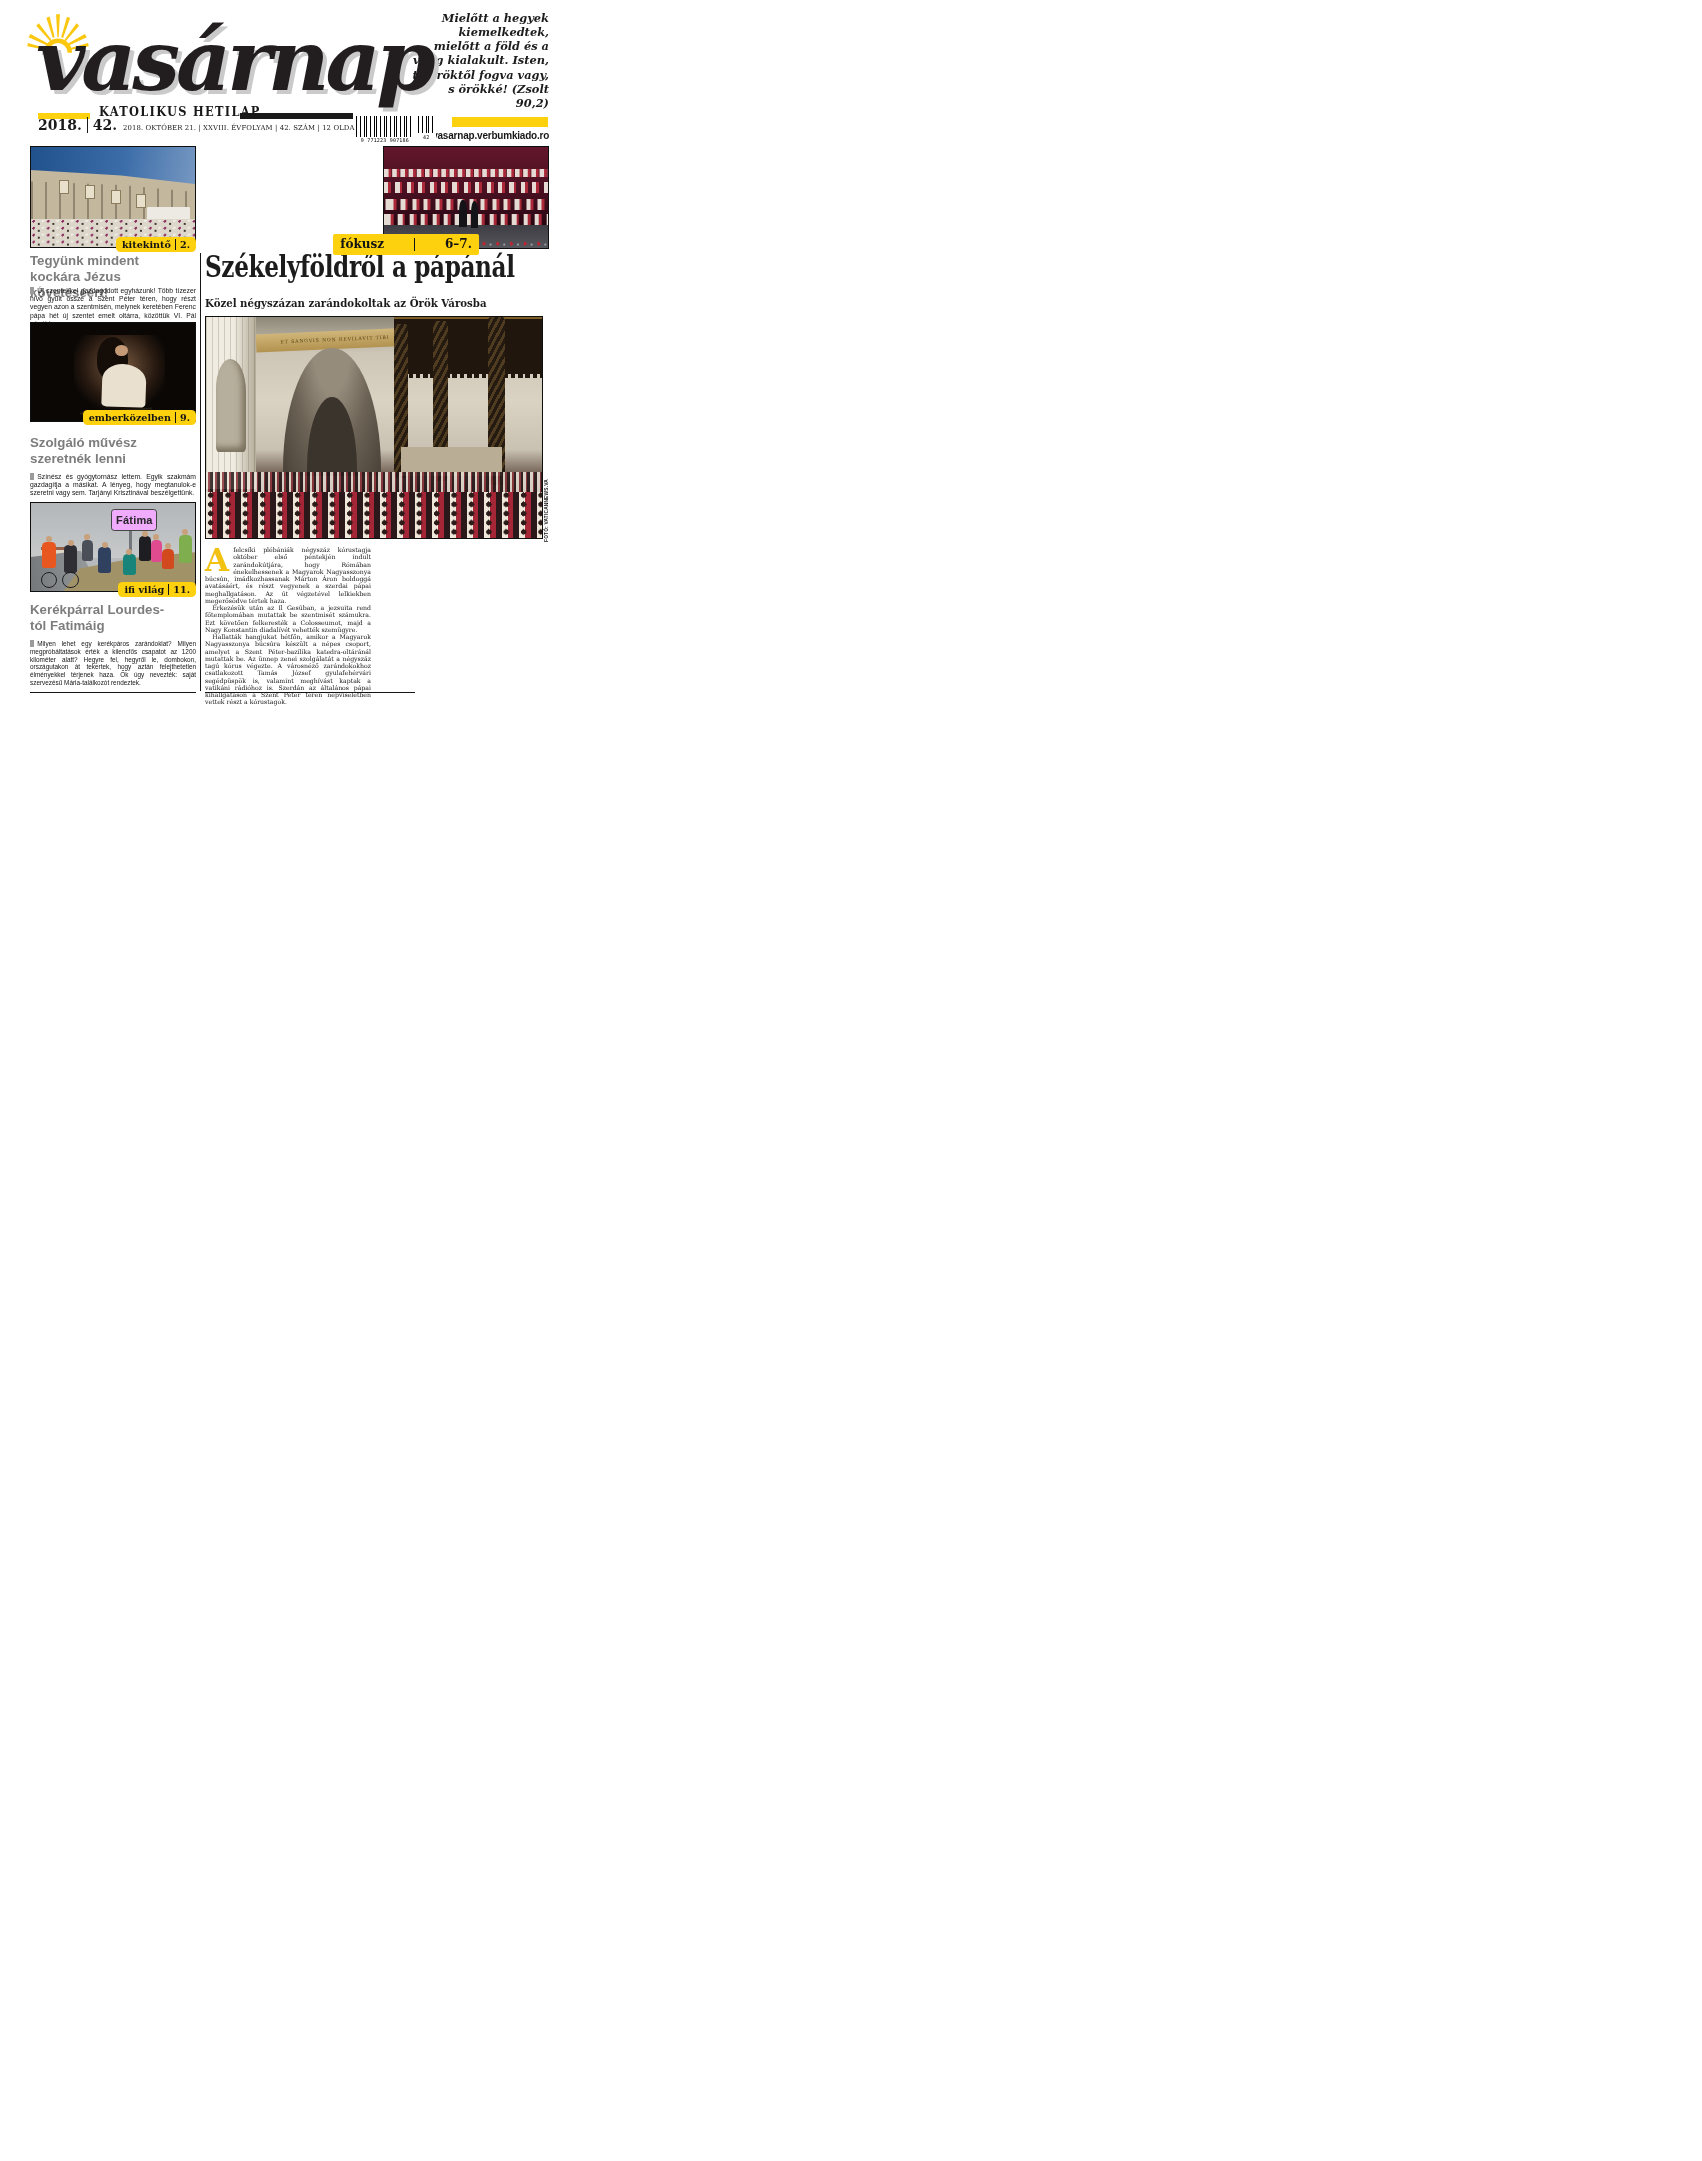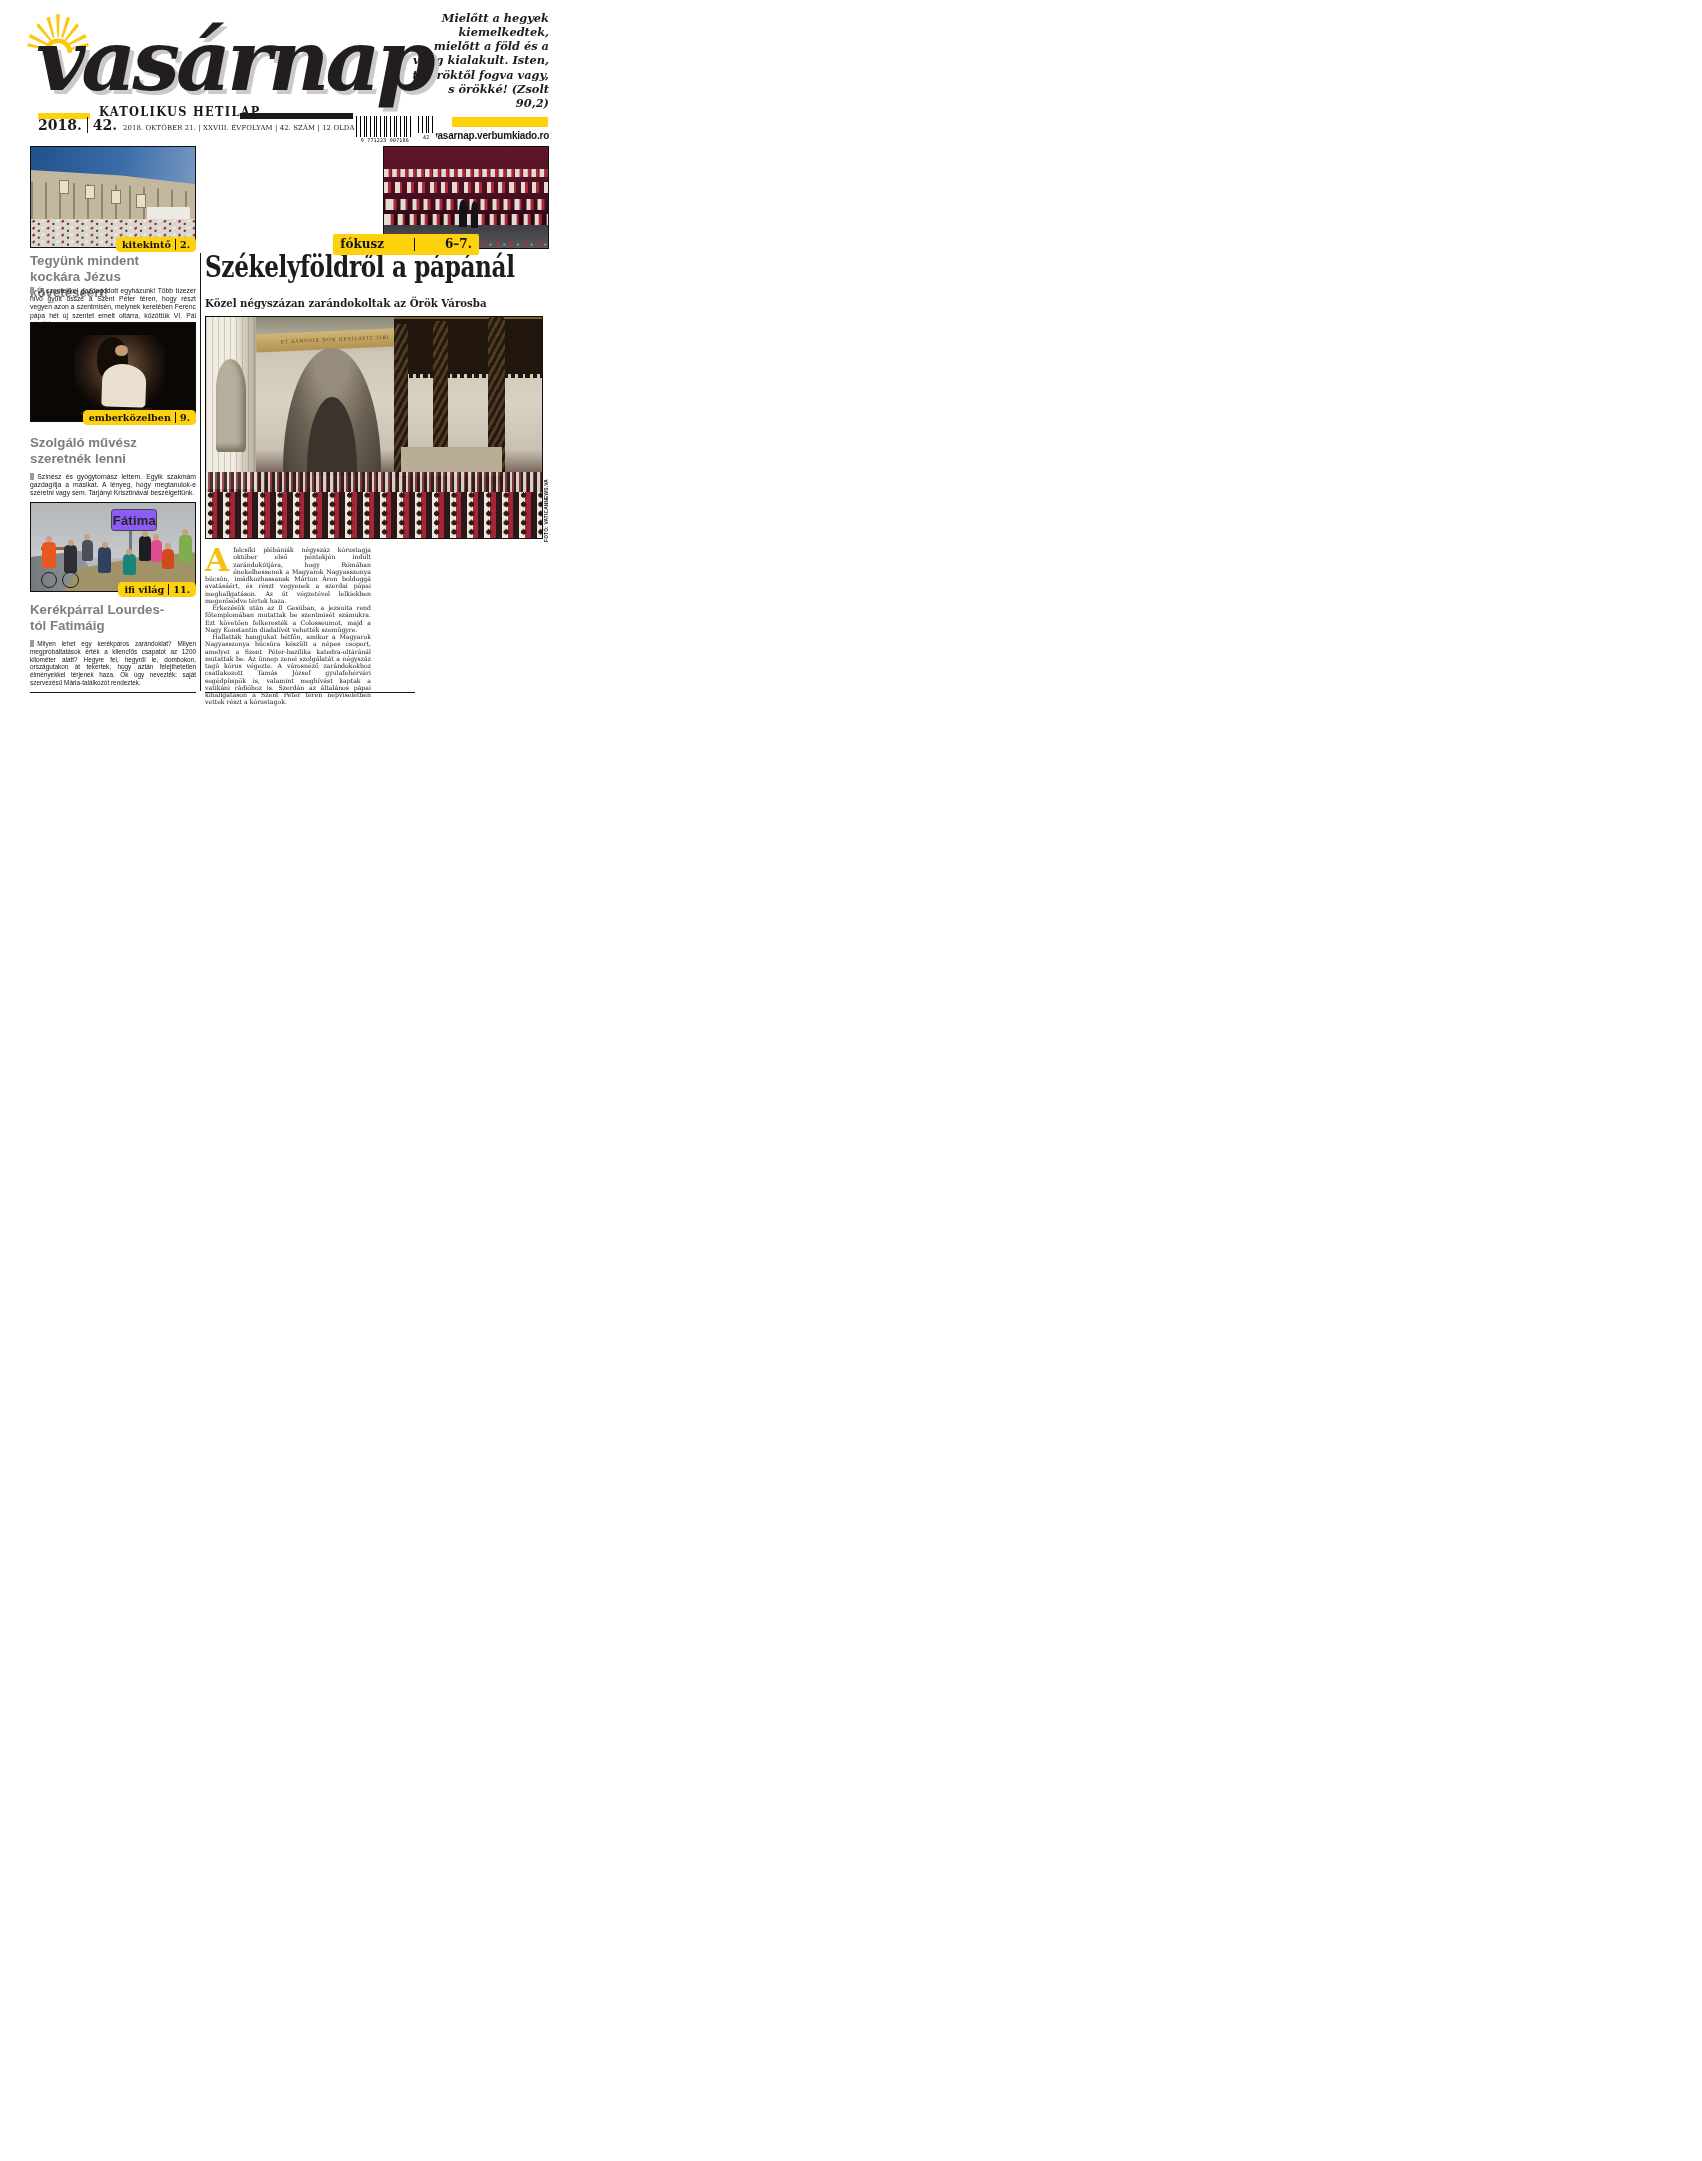--- a/index.html
+++ b/index.html
@@ -96,23 +96,23 @@
   .p3-sky{position:absolute;left:0;top:0;width:100%;height:62%;
         background:linear-gradient(#b3b7ba,#c7c9ca);}
   .p3-road{position:absolute;left:0;bottom:0;width:42%;height:46%;
         background:linear-gradient(80deg,#75787b,#9da0a3);
         clip-path:polygon(0 16%,72% 0,100% 100%,0 100%);}
   .p3-dirt{position:absolute;right:0;bottom:0;width:80%;height:44%;background:#a29267;
         clip-path:polygon(0 100%,12% 42%,58% 12%,100% 0,100% 100%);}
   .p3-house{position:absolute;left:6%;top:50%;width:15%;height:10%;background:#ddd6c6;
         border-top:3.2px solid #96604a;}
   .p3-pole{position:absolute;left:60%;top:30%;width:2.3px;height:42%;background:#73777b;}
-  .p3-sign{position:absolute;left:49%;top:7%;width:44px;height:20px;background:#8b5cf6;
+  .p3-sign{position:absolute;left:49%;top:7%;width:44px;height:20px;background:#f0abfc;
         border:1.4px solid #454545;border-radius:3.2px;display:flex;align-items:center;justify-content:center;
-        font-weight:bold;font-size:13px;color:#252525;letter-spacing:0.2px;}
+        font-weight:bold;font-size:11px;color:#252525;letter-spacing:0.2px;}
   .cy{position:absolute;border-radius:4.6px 4.6px 2.7px 2.7px;}
   .cy::before{content:"";position:absolute;left:50%;top:-5.5px;transform:translateX(-50%);
         width:6px;height:6px;border-radius:50%;background:#c9a07c;}
   .p3-wheel{position:absolute;width:14.6px;height:14.6px;border:1.8px solid #1f1f22;border-radius:50%;bottom:3%;}
 
   
   .focus-box{position:absolute;left:205px;top:146px;width:176px;height:102px;background:#e5e6e7;
         box-sizing:border-box;padding:11px 10px;}
   .focus-kicker{font-weight:bold;font-size:10.5px;line-height:1.45;color:#1b1b1b;
         transform:scaleX(.93);transform-origin:left top;width:167px;}

